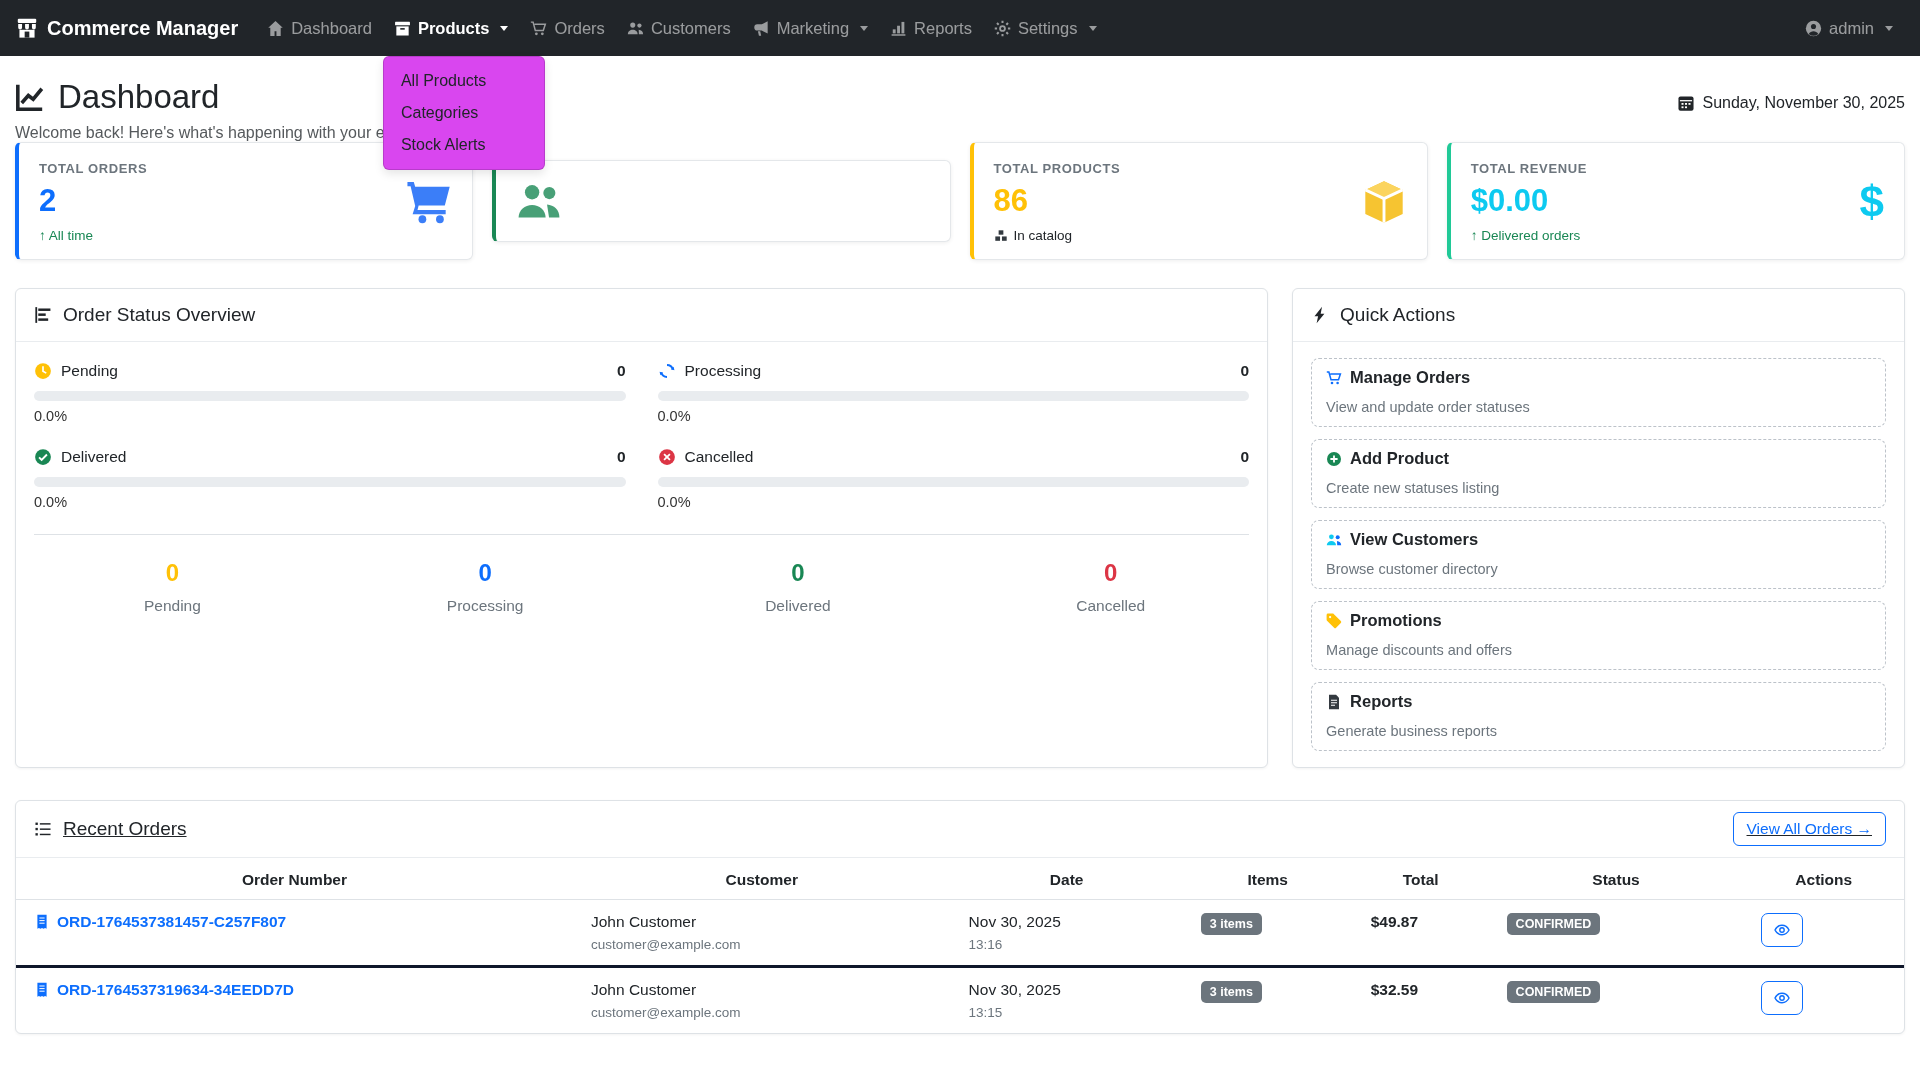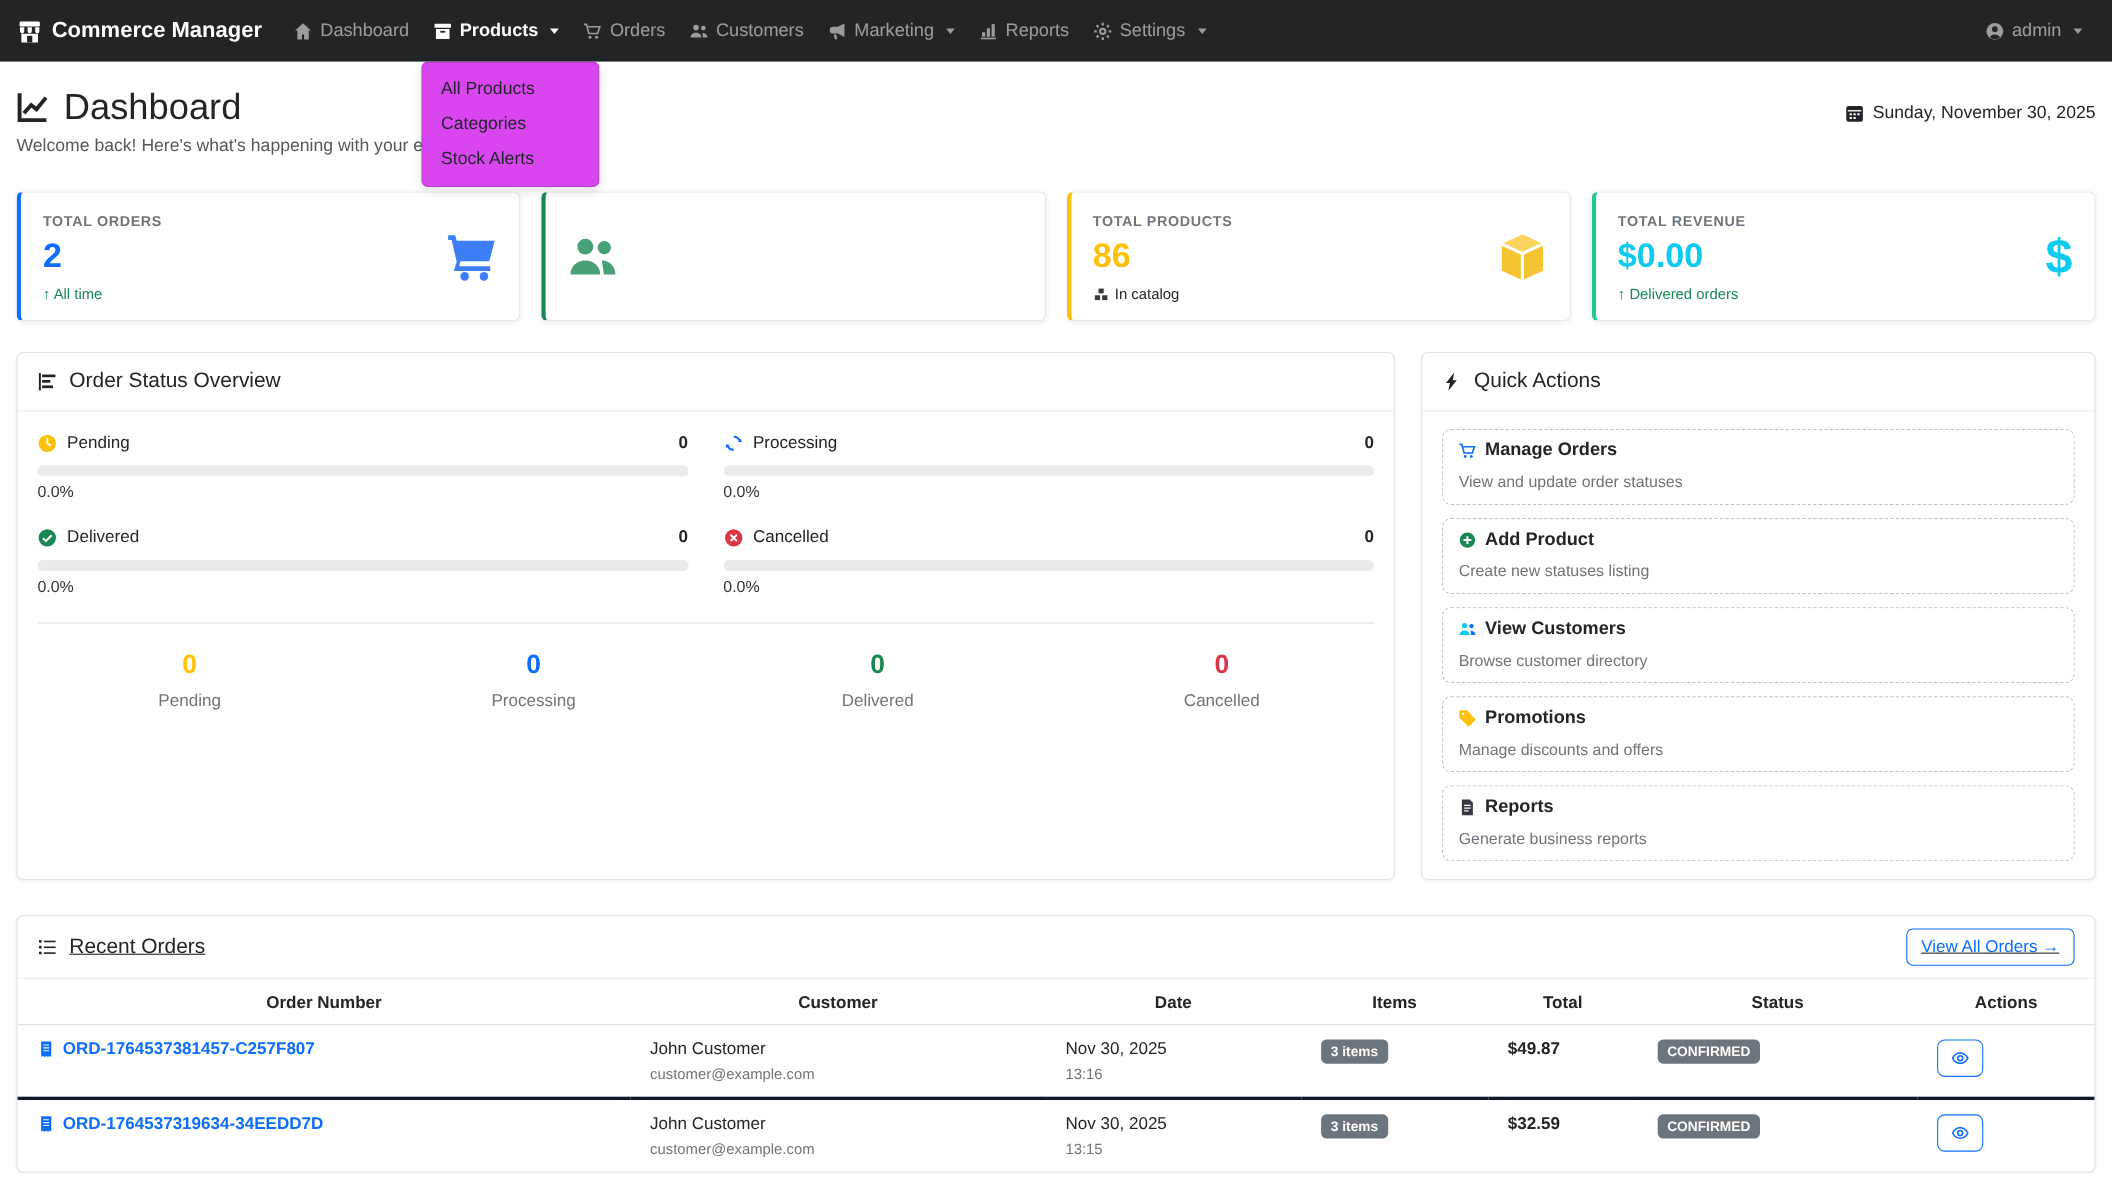--- a/index.html
+++ b/index.html
@@ -9,42 +9,42 @@
     font-family:"Liberation Sans","DejaVu Sans",sans-serif;
     color:#212529; position:relative;
   }
   svg { display:block; }
   .ic14{width:14px;height:14px}.ic16{width:16px;height:16px}.ic17{width:17px;height:17px}
   .ic18{width:18px;height:18px}.ic22{width:22px;height:22px}
   .ic30{width:30px;height:30px}.ic46{width:46px;height:46px}
 
   
   .navbar{height:56px;background:#212529;display:flex;align-items:center;padding:0 16px;}
-  .brand{display:flex;align-items:flex-end;gap:9px;color:#fff;font-size:20px;font-weight:700;cursor:pointer;}
+  .brand{display:flex;align-items:flex-start;gap:9px;color:#fff;font-size:20px;font-weight:700;cursor:pointer;}
   .nav{display:flex;align-items:center;margin-left:18px;list-style:none;height:100%;}
   .nav-item{position:relative;height:100%;display:flex;align-items:center;}
   .nav-link{display:flex;align-items:center;gap:7px;padding:8px 11px;color:rgba(255,255,255,0.55);font-size:16.5px;text-decoration:none;cursor:pointer;}
   .nav-link.active{color:#fff;font-weight:700;}
   .caret{display:inline-block;margin-left:4px;border-left:4.5px solid transparent;border-right:4.5px solid transparent;border-top:5px solid currentColor;}
   .nav-right{margin-left:auto;}
 
   
   .dropdown-menu{position:absolute;top:100%;left:0;z-index:1000;background:#d946ef;border:1px solid rgba(0,0,0,0.15);
     border-radius:6px;min-width:162px;padding:8px 0;box-shadow:0 4px 10px rgba(0,0,0,0.1);}
   .dropdown-item{display:block;padding:7px 17px;font-size:16px;color:#212529;text-decoration:none;white-space:nowrap;cursor:pointer;}
 
   
   .content{padding:0 15px;}
   .page-header{display:flex;justify-content:space-between;align-items:flex-start;margin-top:22px;}
   .page-title{display:flex;align-items:center;gap:13px;font-size:33px;font-weight:500;color:#212529;}
   .page-subtitle{margin-top:8px;font-size:16px;color:#55595c;}
   .page-date{display:flex;align-items:center;gap:8px;font-size:16px;color:#212529;padding-top:16px;}
 
   
-  .stats-row{display:flex;gap:19px;margin-top:32px;}
+  .stats-row{display:flex;gap:19px;align-items:center;}
   .stat-card{flex:1;background:#fff;border:1px solid #e4e7ea;border-left:4px solid #0d6efd;border-radius:6px;
     padding:18px 20px 16px;box-shadow:0 1px 4px rgba(0,0,0,0.07);display:flex;justify-content:space-between;align-items:center;}
   .stat-label{font-size:13px;font-weight:700;color:#6c757d;letter-spacing:0.6px;}
   .stat-value{font-size:31px;font-weight:700;margin:7px 0 9px;}
   .stat-footer{display:flex;align-items:center;gap:6px;font-size:13.5px;color:#212529;}
   .stat-footer.green{color:#198754;}
   .b-primary{border-left-color:#0d6efd}.b-success{border-left-color:#198754}
   .b-warning{border-left-color:#ffc107}.b-teal{border-left-color:#20c997}
   .t-primary{color:#0d6efd}.t-success{color:#198754}.t-warning{color:#ffc107}
   .t-danger{color:#dc3545}.t-info{color:#0dcaf0}

